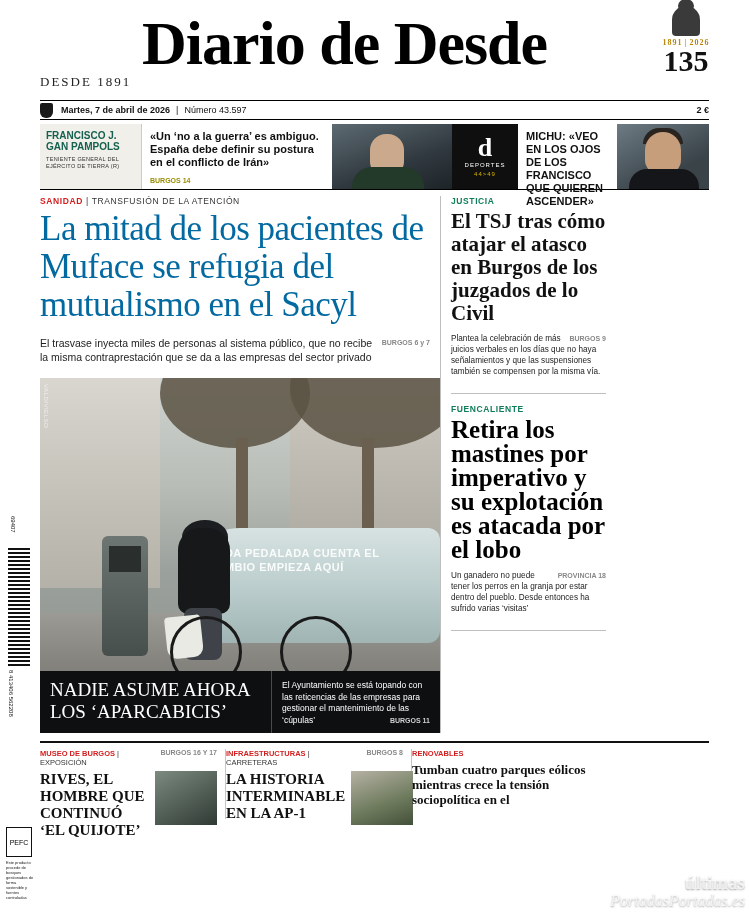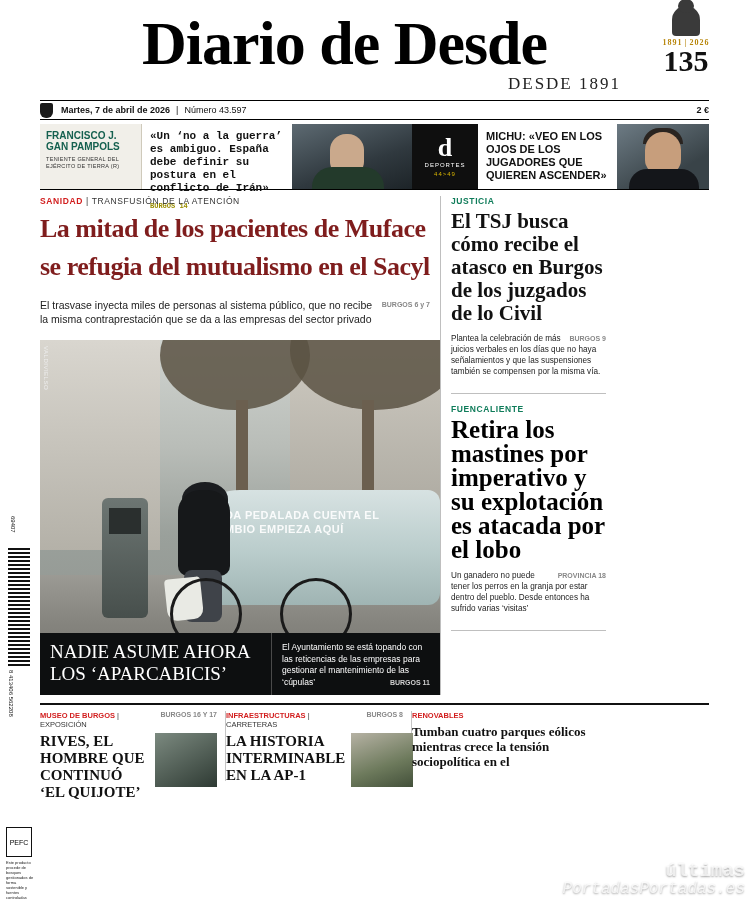--- a/index.html
+++ b/index.html
@@ -23,23 +23,23 @@
     font-family: "Liberation Serif", serif;
     font-weight: bold;
     font-size: 62px;
     line-height: 70px;
     letter-spacing: -1px;
     color: #000;
     text-align: center;
     padding-right: 60px;
   }
   .masthead-sub {
-    text-align: right;
+    text-align: left;
     padding-right: 88px;
-    font-size: 17px;
+    font-size: 13px;
     letter-spacing: 2px;
     color: #222;
     margin-top: -4px;
   }
   .anniv {
     position: absolute;
     right: 30px;
     top: 6px;
     width: 66px;
     text-align: center;
@@ -117,23 +117,23 @@
   }
   .promo-left .role {
     font-family: "Liberation Sans", sans-serif;
     font-size: 5.5px;
     line-height: 7px;
     color: #333;
     margin-top: 4px;
     letter-spacing: .3px;
   }
   .promo-quote {
-    width: 150px;
+    width: 190px;
     padding: 6px 8px;
-    font-family: Liberation Mono, monospace;
+    font-family: Liberation Sans, sans-serif;
     font-weight: bold;
     font-size: 11px;
     line-height: 13px;
     color: #111;
     background: #fff;
   }
   .promo-quote .sec {
     font-size: 7px;
     color: #9a8d00;
     font-weight: bold;
@@ -238,25 +238,25 @@
     margin-bottom: 4px;
   }
   .kicker .sub {
     color: #333;
     font-weight: normal;
   }
   .kicker-green { color: #0f7c5a; }
 
   .lead-headline {
     font-family: "Liberation Serif", serif;
-    font-weight: bold;
-    font-size: 26px;
+    font-weight: normal;
+    font-size: 35px;
     line-height: 38px;
     letter-spacing: -0.5px;
-    color: #7f1d1d;
+    color: #0369a1;
   }
   .lead-sub {
     font-family: "Liberation Sans", sans-serif;
     font-size: 10.5px;
     line-height: 14px;
     color: #222;
     margin-top: 12px;
     padding-bottom: 6px;
   }
   .ref {
@@ -493,23 +493,23 @@
     font-family: "Liberation Sans", sans-serif;
     font-size: 4px;
     line-height: 5px;
     color: #222;
     margin-top: 3px;
   }
 
   
   .watermark {
     position: absolute;
-    right: 4px; bottom: 20px;
+    right: 4px; bottom: 8px;
     text-align: right;
-    font-family: Liberation Mono, monospace;
+    font-family: Liberation Serif, serif;
     color: rgba(255,255,255,.75);
     text-shadow: 0 1px 2px rgba(0,0,0,.35);
     line-height: 18px;
     pointer-events: none;
   }
   .watermark .w1 { font-size: 19px; font-weight: bold; }
   .watermark .w2 { font-size: 16px; font-style: italic; }
 </style>
 </head>
 <body>
@@ -547,21 +547,21 @@
     </div>
     <div class="promo-photo">
       <div class="face"></div>
       <div class="body"></div>
     </div>
     <div class="promo-mid">
       <div class="d">d</div>
       <div class="lbl">DEPORTES</div>
       <div class="lbl pg">44&gt;49</div>
     </div>
-    <div class="promo-right-txt">MICHU: «VEO EN LOS OJOS DE LOS JUGADORES QUE QUIEREN ASCENDER»</div>
+    <div class="promo-right-txt">MICHU: «VEO EN LOS OJOS DE LOS FRANCISCO QUE QUIEREN ASCENDER»</div>
     <div class="promo-photo2">
       <div class="hair"></div>
       <div class="face"></div>
       <div class="body"></div>
     </div>
   </div>
 
   <div class="content">
 
     <div class="col-main">
@@ -613,21 +613,21 @@
             <span class="ref">BURGOS 11</span>
           </div>
         </div>
       </div>
     </div>
 
     <div class="col-side">
 
       <div class="side-block" style="margin-top:0">
         <div class="kicker kicker-green">JUSTICIA</div>
-        <div class="side-head">El TSJ busca cómo recibe el atasco en Burgos de los juzgados de lo Civil</div>
+        <div class="side-head">El TSJ tras cómo atajar el atasco en Burgos de los juzgados de lo Civil</div>
         <div class="side-body">
           <span class="ref">BURGOS 9</span>
           <span>Plantea la celebración de más juicios verbales en los días que no haya señalamientos y que las suspensiones también se compensen por la misma vía.</span>
         </div>
       </div>
 
       <div class="side-block">
         <div class="kicker kicker-green">FUENCALIENTE</div>
         <div class="side-head-serif-lg">Retira los mastines por imperativo y su explotación es atacada por el lobo</div>
         <div class="side-body">

